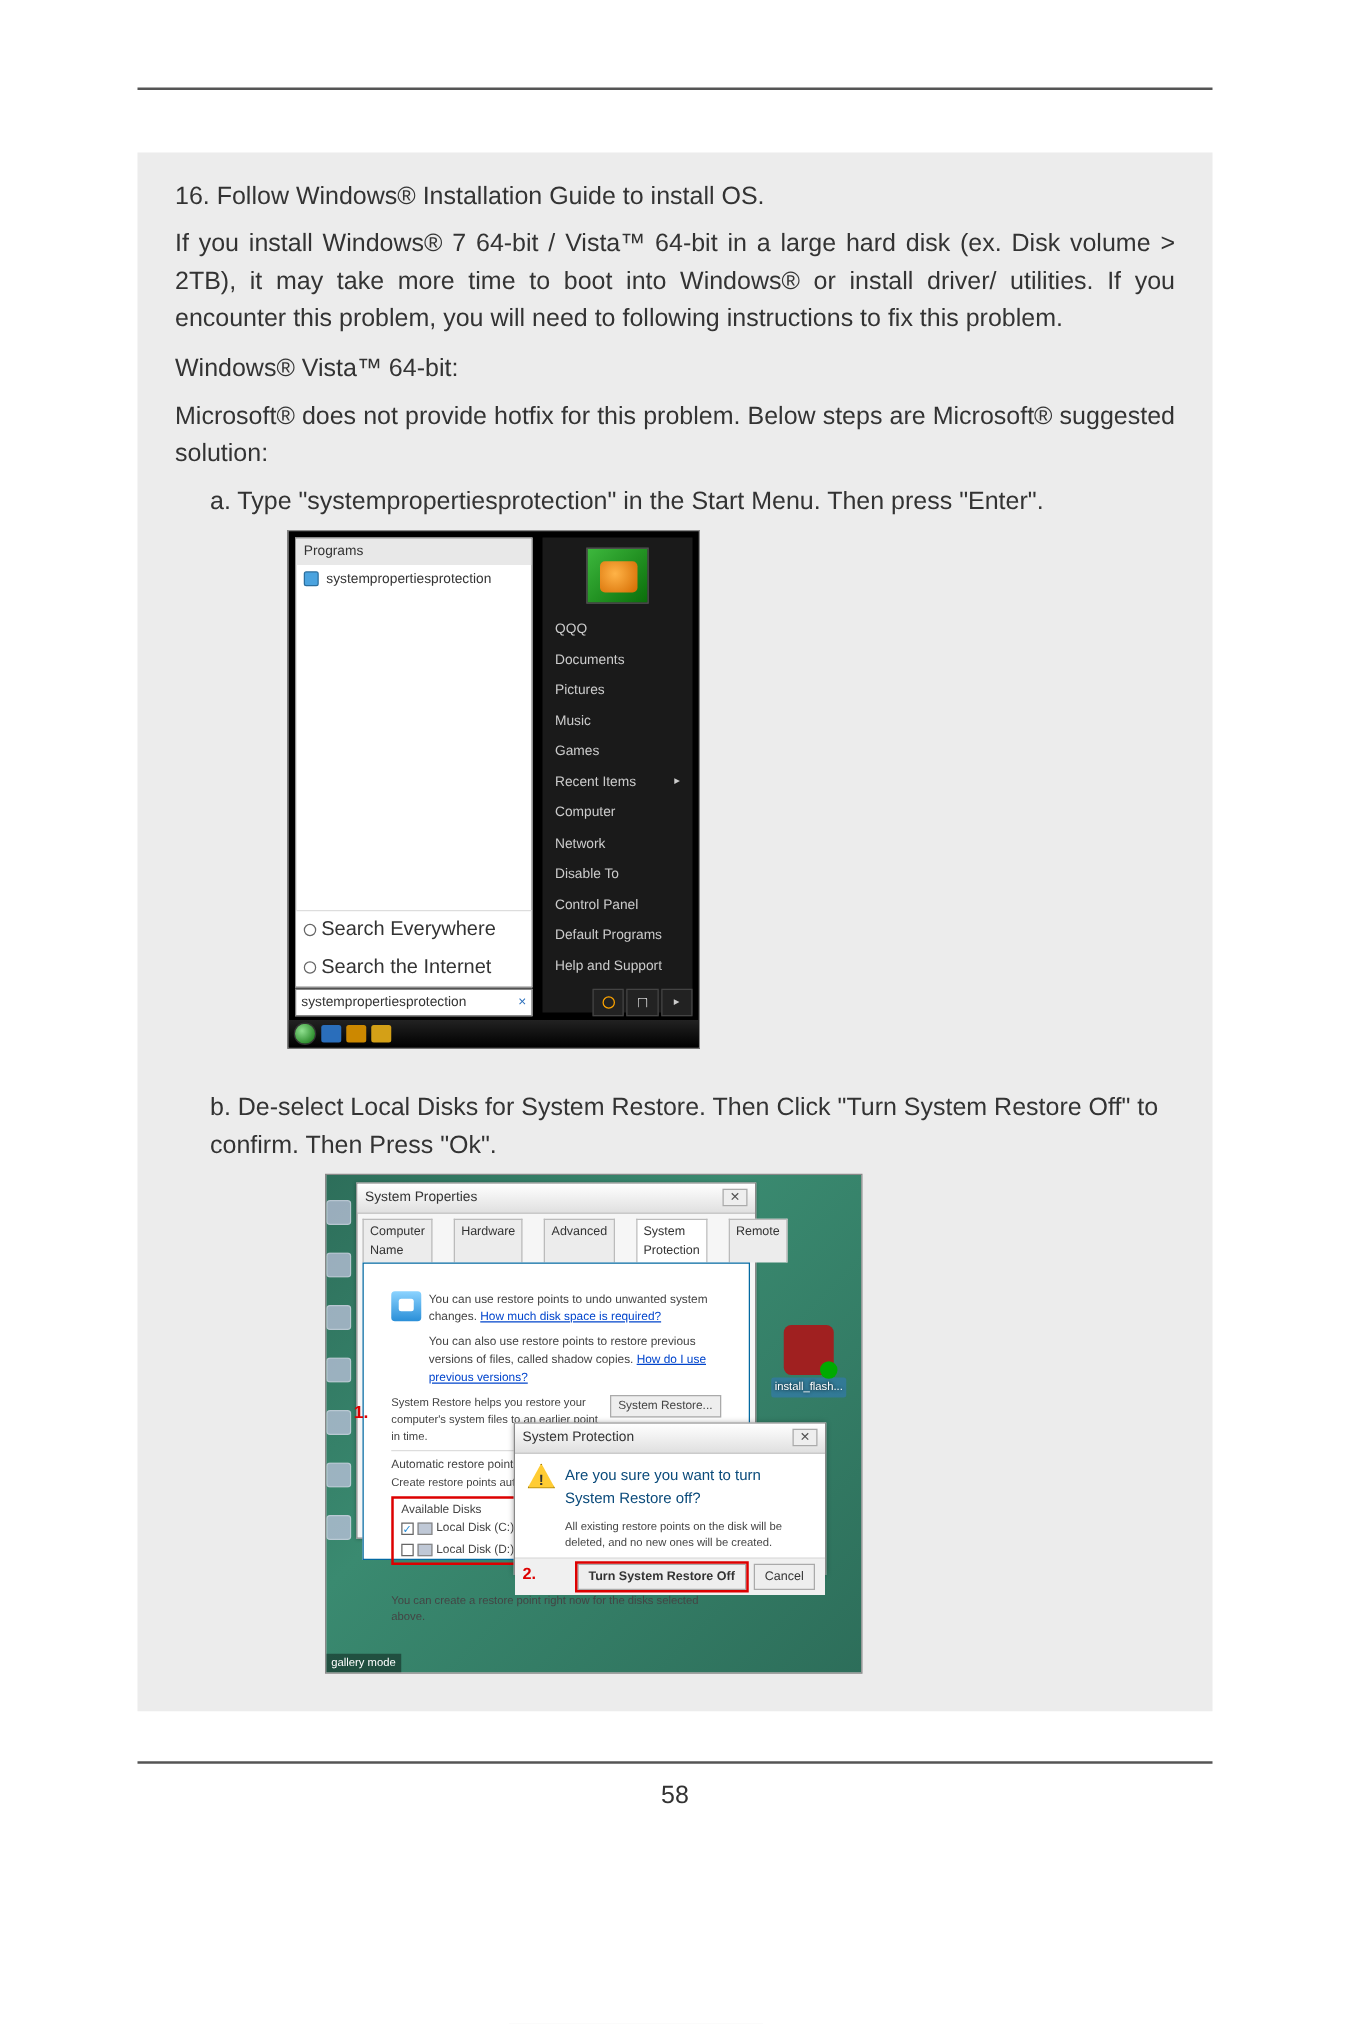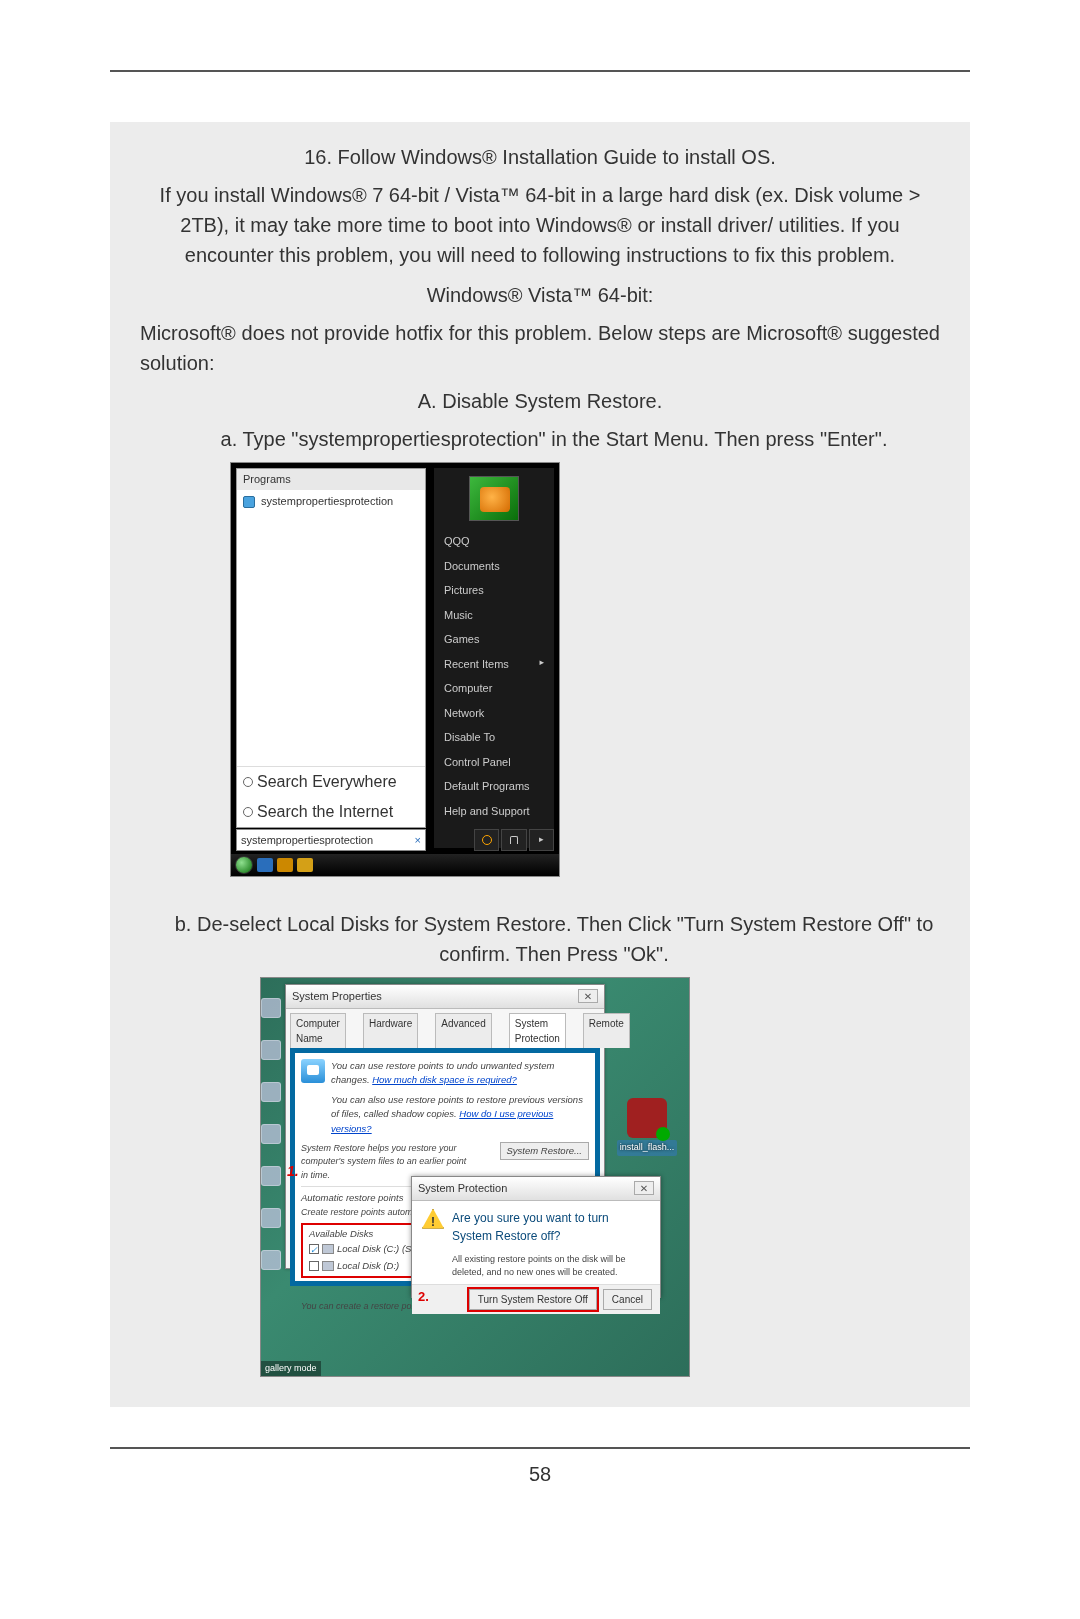--- a/index.html
+++ b/index.html
@@ -18,21 +18,21 @@
     border-top: 2px solid #555;
     margin-bottom: 50px;
   }
   .content {
     background: #ececec;
     padding: 20px 30px 30px 30px;
     font-size: 20px;
     line-height: 1.5;
     color: #333;
   }
-  .content p { margin-bottom: 8px; text-align: center; }
+  .content p { margin-bottom: 8px; }
   .step16 { margin-bottom: 30px; }
   .note-para { text-align: justify; margin-bottom: 20px; }
   .section-title { font-weight: normal; margin-top: 10px; }
   .indent-a { margin-left: 28px; }
 
   
   .shotA {
     width: 330px;
     height: 415px;
     margin-left: 90px;
@@ -202,26 +202,25 @@
   }
   .syswin .tabs {
     display: flex; gap: 17px; padding: 4px 4px 0 4px; font-size: 10px;
   }
   .syswin .tab {
     border: 1px solid #bbb; border-bottom: none; padding: 2px 5px; background: #ececec;
   }
   .syswin .tab.active { background: #fff; }
   .syswin .tabbody {
     margin: 0 4px 4px 4px;
-    border: 5px solid #0369a1;
-    background: #fff;
-    padding: 6px;
+    border: 1px solid #0369a1;
+    background: #fff;
+    padding: 22px;
     height: 238px;
     position: relative;
-    font-style: italic;
   }
   .syswin .inforow { display: flex; align-items: flex-start; gap: 6px; margin-bottom: 4px; }
   .syswin .info-icon {
     width: 24px; height: 24px; flex: 0 0 24px;
     background: linear-gradient(#8bd3ff,#2a8fd8);
     border-radius: 3px;
     position: relative;
   }
   .syswin .info-icon::after {
     content: ""; position: absolute; left: 6px; top: 6px; width: 12px; height: 10px; background: #fff; border-radius: 2px;
@@ -295,21 +294,21 @@
   .confirm-dlg .cd-footer {
     background: #f0f0f0; border-top: 1px solid #ddd;
     padding: 4px 8px;
     display: flex; justify-content: flex-end; gap: 6px; align-items: center;
     position: relative;
   }
   .confirm-dlg .cd-footer .btn, .confirm-dlg .cd-footer .btn-boxed {
     border: 1px solid #aaa; background: #eee; padding: 2px 8px; font-size: 10px;
   }
   .confirm-dlg .cd-footer .btn-boxed {
-    outline: 2px solid #d00; outline-offset: 0;
+    outline: 2px solid #d00; outline-offset: 0; font-weight: bold;
   }
   .confirm-dlg .red2 {
     position: absolute; left: 6px; top: 2px; color: #d00; font-weight: bold; font-size: 13px;
   }
 
   .bottom-rule {
     border-top: 2px solid #555;
     margin-top: 40px;
   }
   .pagenum {
@@ -326,21 +325,20 @@
   <div class="top-rule"></div>
 
   <div class="content">
 
     <p class="step16">16. Follow Windows® Installation Guide to install OS.</p>
 
     <p class="note-para">If you install Windows® 7 64-bit / Vista™ 64-bit in a large hard disk (ex. Disk volume &gt; 2TB), it may take more time to boot into Windows® or install driver/ utilities. If you encounter this problem, you will need to following instructions to fix this problem.</p>
 
     <p class="section-title">Windows® Vista™ 64-bit:</p>
     <p style="text-align:justify">Microsoft® does not provide hotfix for this problem. Below steps are Microsoft® suggested solution:</p>
-    <p>A. Disable System Restore.</p>
     <p class="indent-a">a. Type "systempropertiesprotection" in the Start Menu. Then press "Enter".</p>
 
     <div class="shotA">
       <div class="left-pane">
         <div class="programs-hdr">Programs</div>
         <div class="prog-item">
           <span style="display:inline-block;width:12px;height:12px;background:#4aa3df;border:1px solid #2a6e9e;margin-right:3px;vertical-align:middle;border-radius:2px"></span>
           <span>systempropertiesprotection</span>
         </div>
         <div class="left-bottom">

